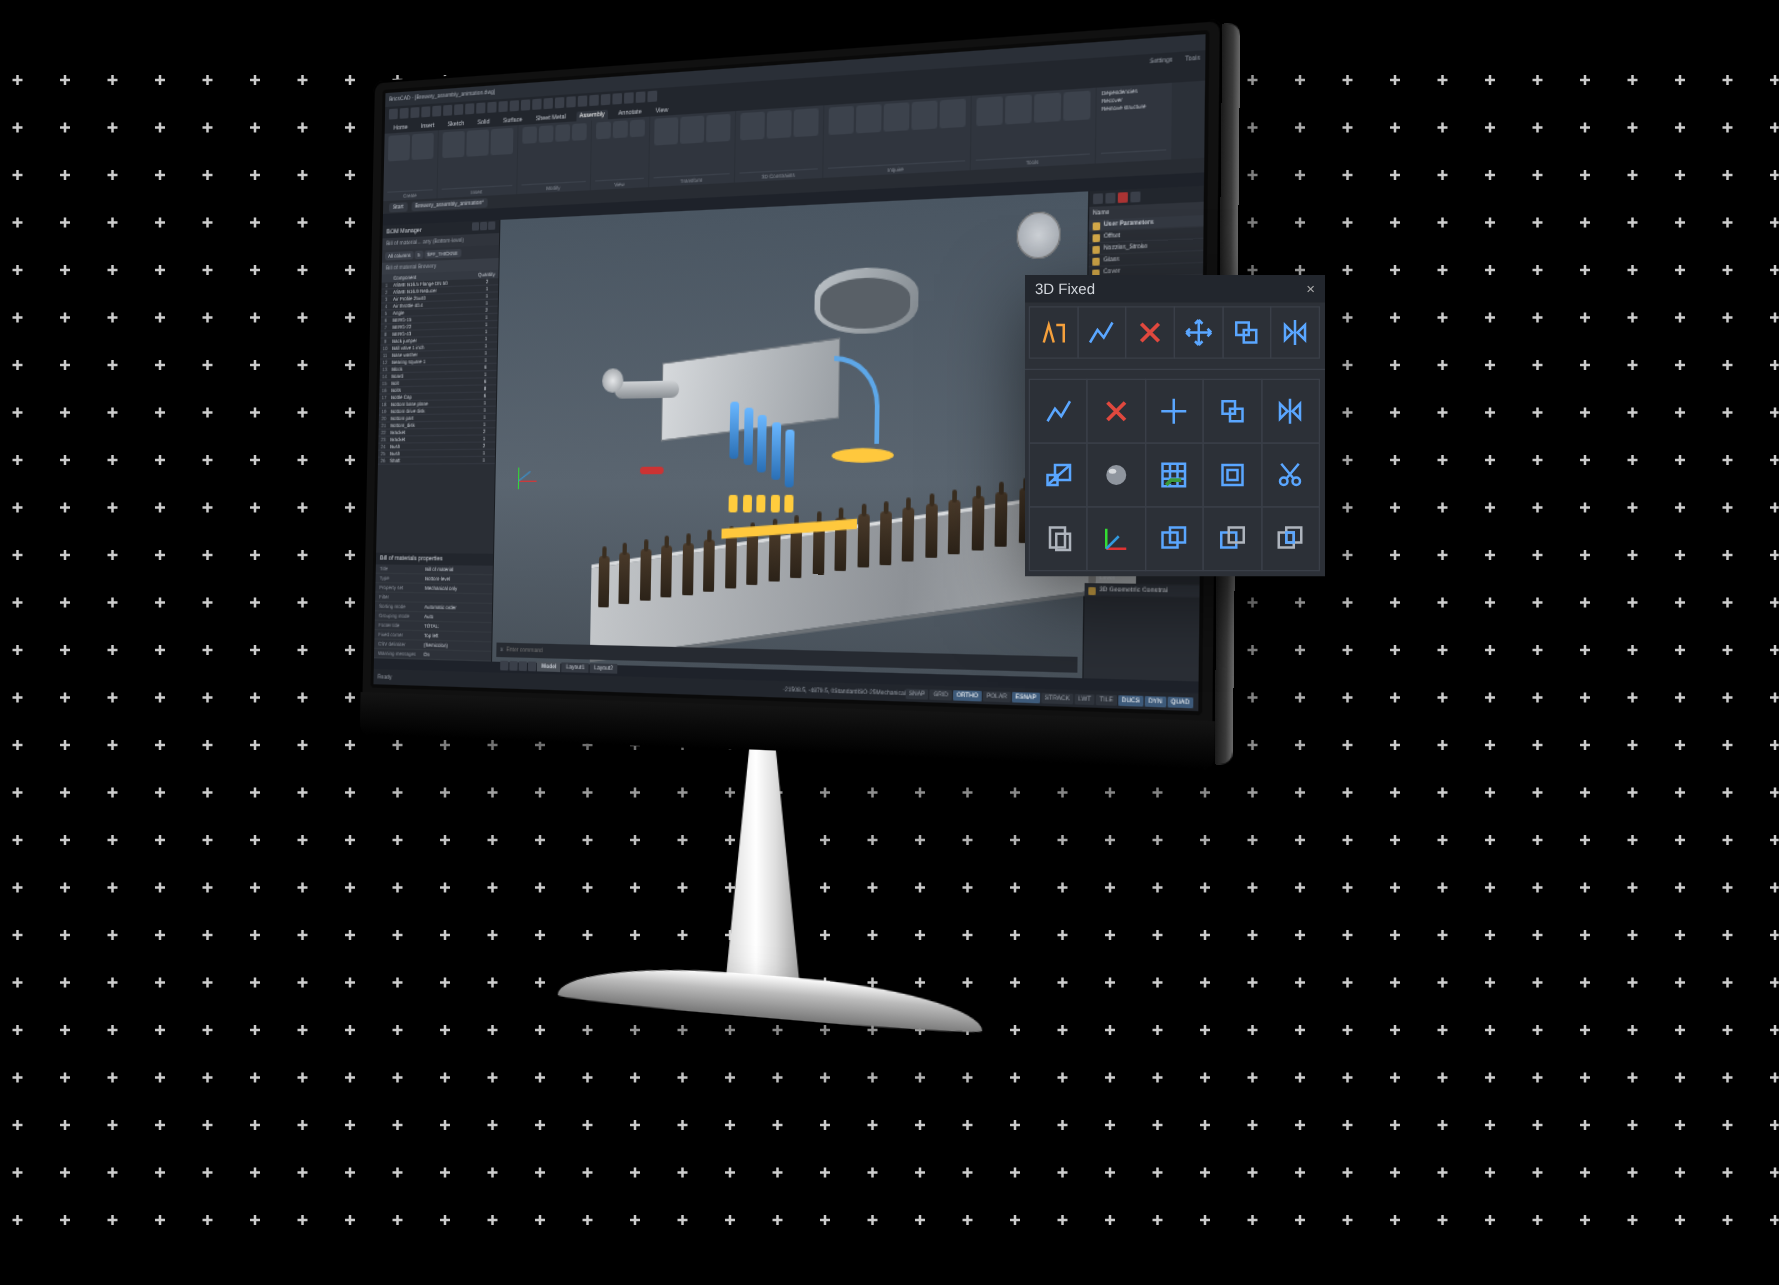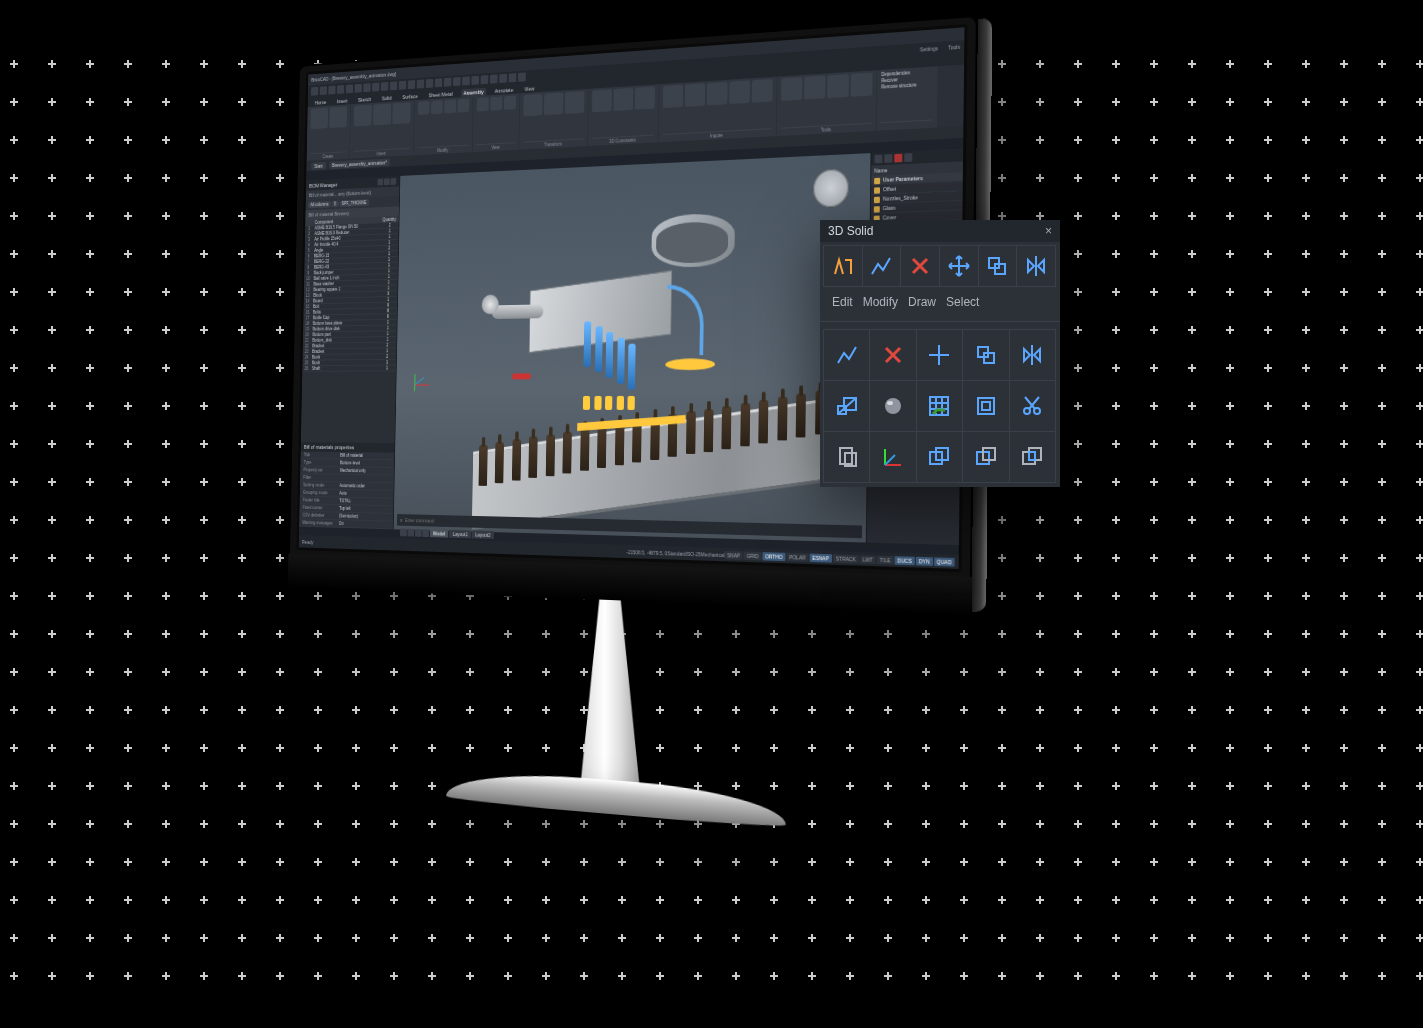--- a/index.html
+++ b/index.html
@@ -1581,21 +1581,21 @@
       </div>
     </div>
     <div class="chin"></div>
   </div>
   <div class="stand-neck"></div>
   <div class="stand-base"></div>
 </div>
 
 <div class="quad">
   <div class="qh">
-    <span>3D Solid</span>
+    <span>3D Fixed</span>
     <span class="cx">×</span>
   </div>
   <div class="grid" style="grid-template-columns:repeat(6,1fr)">
     <div class="cell">
         <svg viewBox="0 0 24 24">
           <path class="s-or" d="M4 20l4-14 4 14M14 6h6v14"></path>
         </svg>
       </div>
     <div class="cell">
         <svg viewBox="0 0 24 24">
@@ -1617,26 +1617,20 @@
           <rect class="s-blue" x="4" y="4" width="10" height="10"></rect>
           <rect class="s-blue" x="10" y="10" width="10" height="10"></rect>
         </svg>
       </div>
     <div class="cell">
         <svg viewBox="0 0 24 24">
           <path class="s-blue" d="M12 2v20M4 6v12l6-6zM20 6v12l-6-6z"></path>
         </svg>
       </div>
   </div>
-  <div class="tabs">
-    <span>Edit</span>
-    <span>Modify</span>
-    <span>Draw</span>
-    <span>Select</span>
-  </div>
   <hr>
   <div class="grid big">
     <div class="cell">
         <svg viewBox="0 0 24 24">
           <path class="s-blue" d="M3 20l6-10 5 6 7-12"></path>
         </svg>
       </div>
     <div class="cell">
         <svg viewBox="0 0 24 24">
           <path class="s-red" d="M5 5l14 14M19 5L5 19"></path>

